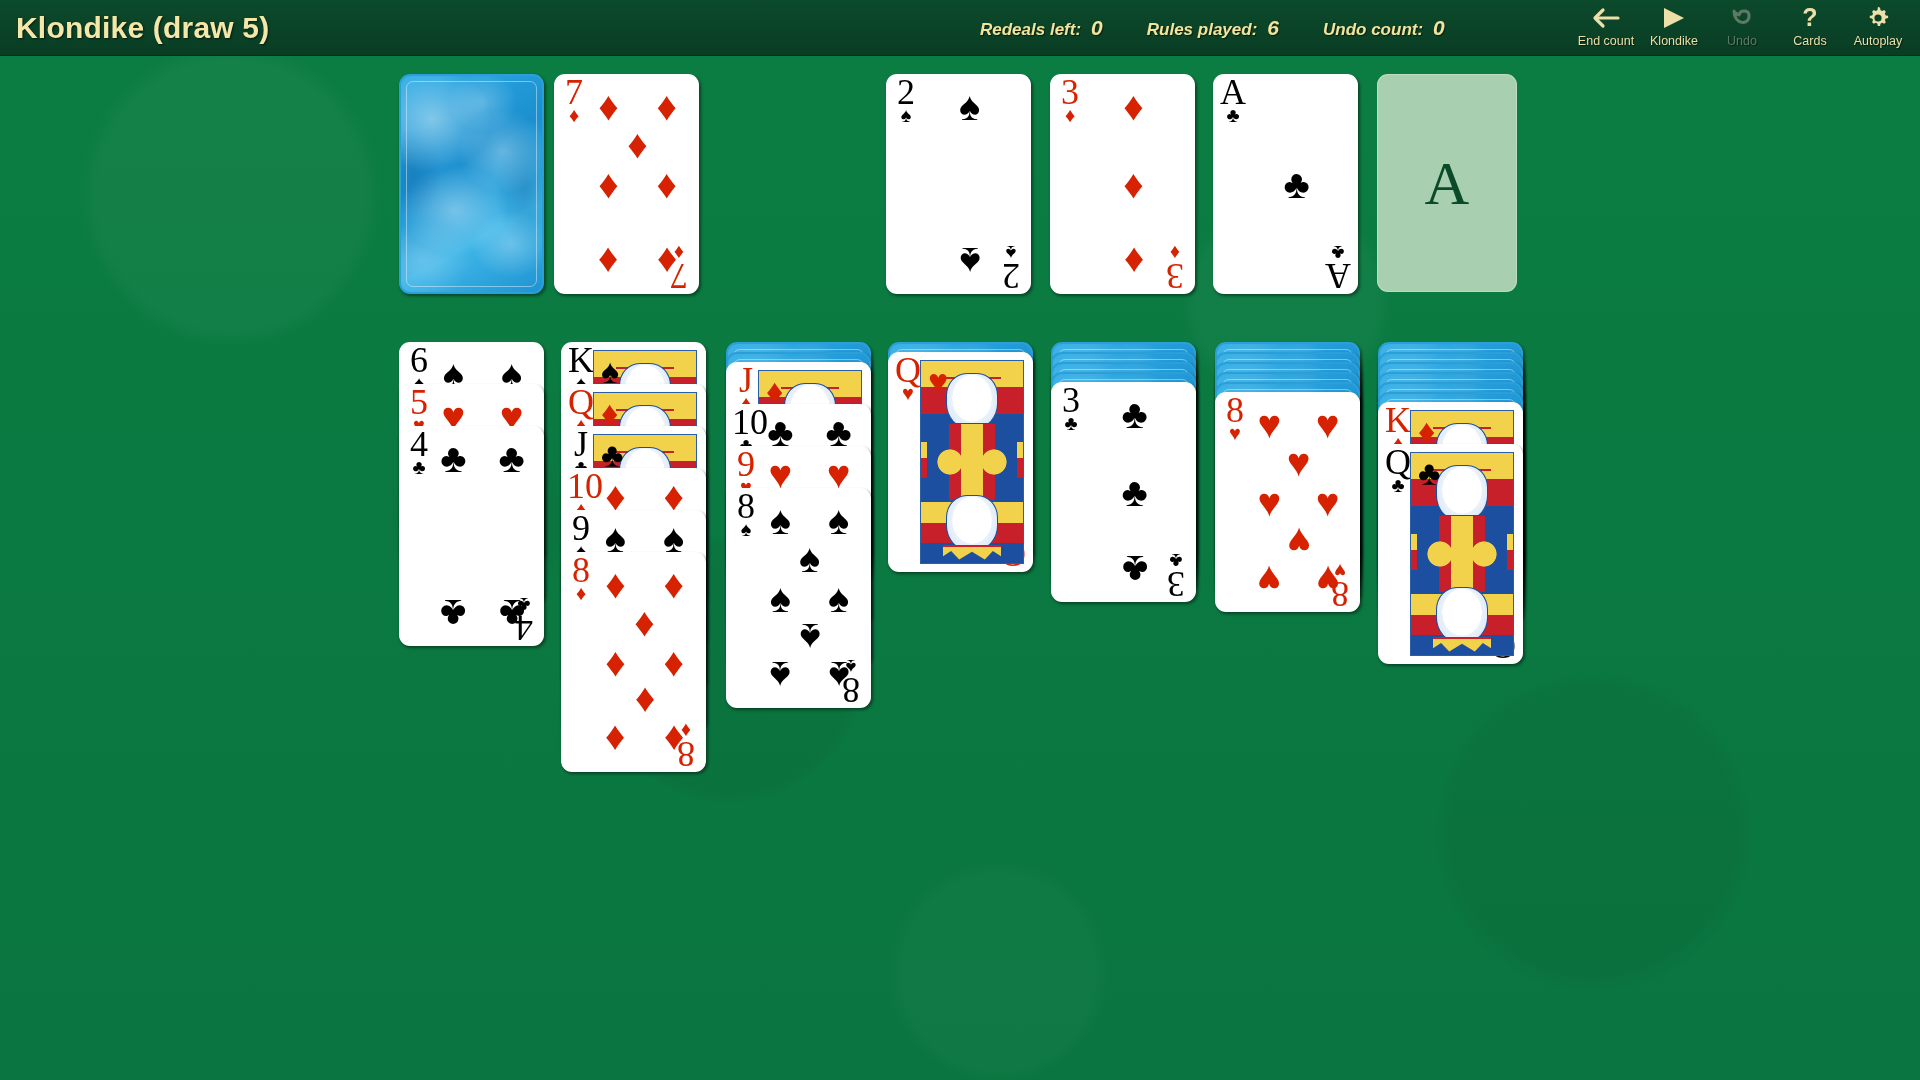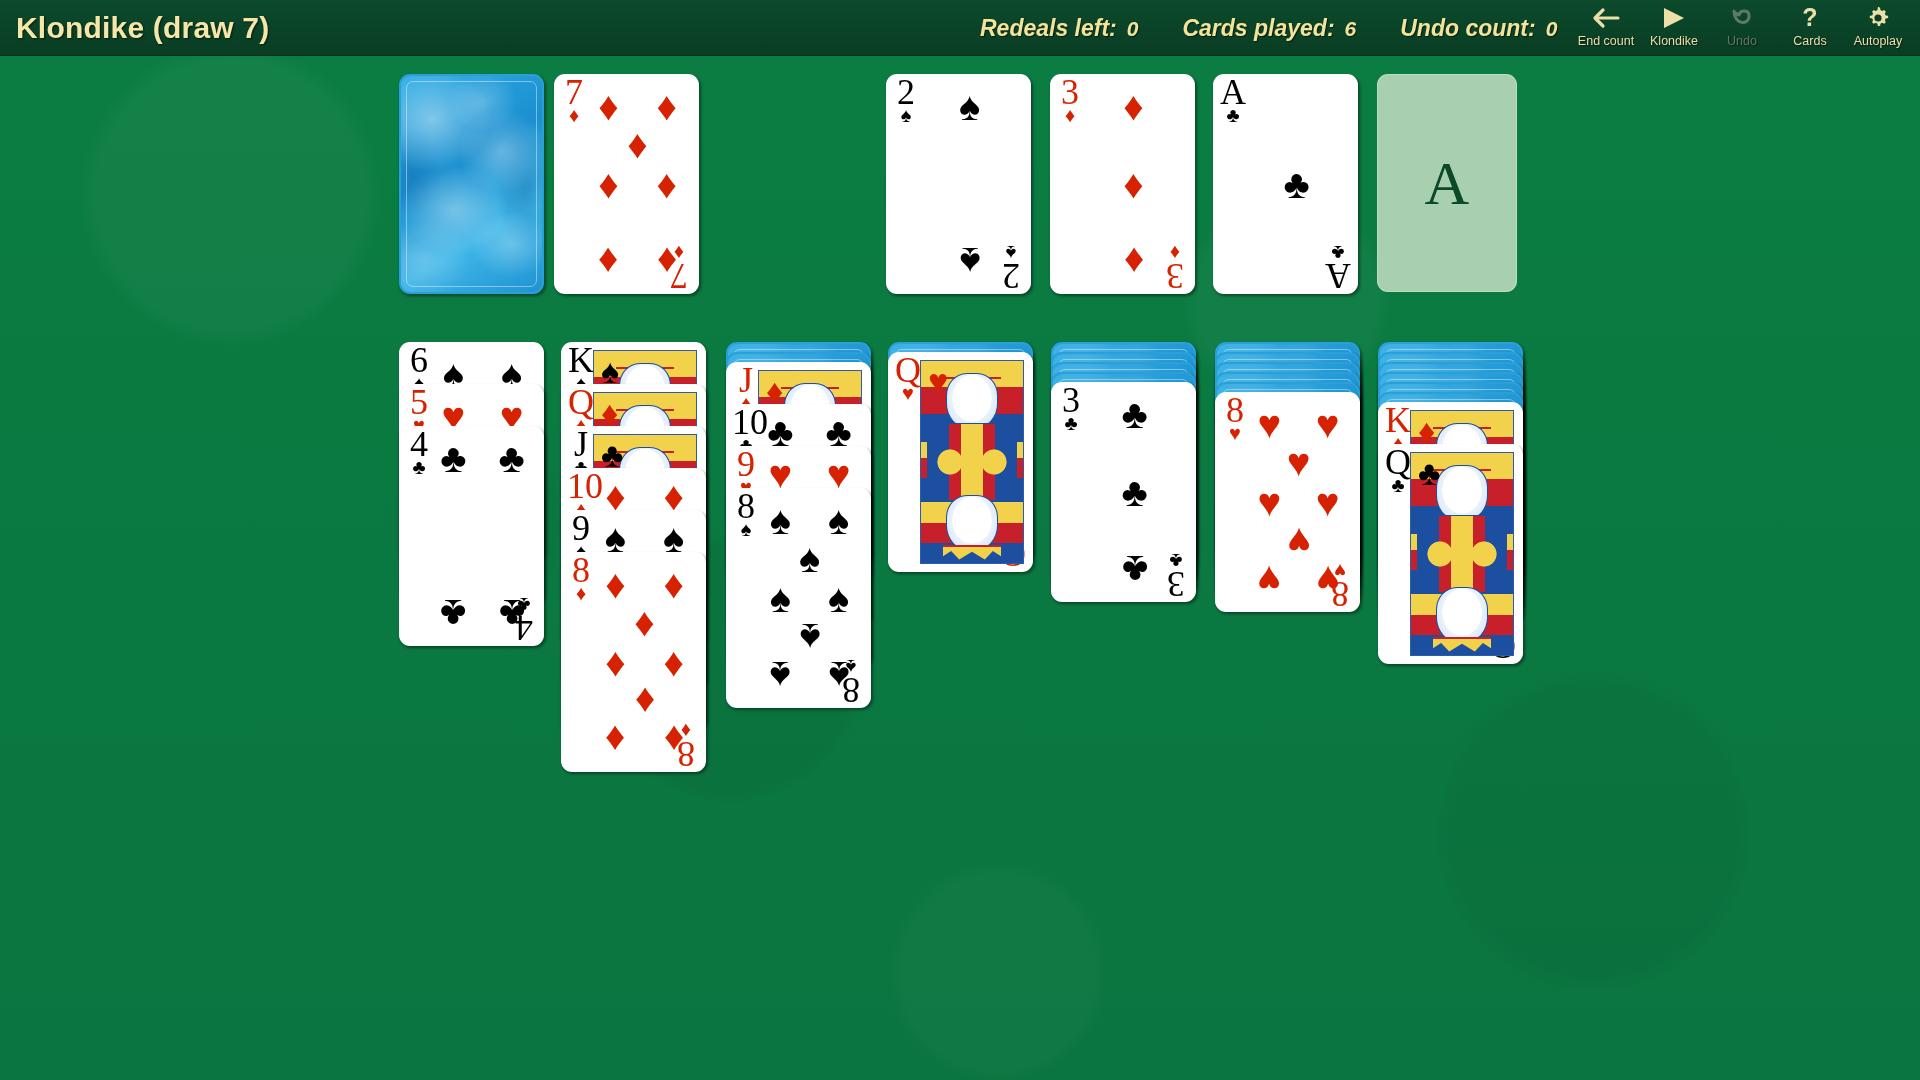--- a/index.html
+++ b/index.html
@@ -45,21 +45,21 @@
   #stats {
     position: absolute;
     left: 980px;
     top: 0; height: 56px;
     display: flex; align-items: center;
     gap: 44px;
   }
   .stat { display: flex; align-items: baseline; gap: 10px; white-space: nowrap; }
   .stat-label {
     color: #f3e49a;
-    font-size: 23px;
+    font-size: 17px;
     font-style: italic;
     font-weight: bold;
     text-shadow: 1px 1px 1px rgba(0,0,0,0.55);
   }
   .stat-value {
     color: #f3e49a;
     font-size: 21px;
     font-style: italic;
     font-weight: bold;
     text-shadow: 1px 1px 1px rgba(0,0,0,0.55);
@@ -244,29 +244,29 @@
     position: absolute;
     left: 40px; top: 12px;
     font-size: 34px; line-height: 1;
     z-index: 3;
   }
 </style>
 </head>
 <body>
 
 <div id="topbar">
-  <div id="game-title">Klondike (draw 7)</div>
+  <div id="game-title">Klondike (draw 5)</div>
 
   <div id="stats">
     <div class="stat">
       <span class="stat-label">Redeals left:</span>
       <span class="stat-value">0</span>
     </div>
     <div class="stat">
-      <span class="stat-label">Cards played:</span>
+      <span class="stat-label">Rules played:</span>
       <span class="stat-value">6</span>
     </div>
     <div class="stat">
       <span class="stat-label">Undo count:</span>
       <span class="stat-value">0</span>
     </div>
   </div>
 
   <div id="toolbar">
     <div class="tool-btn">

